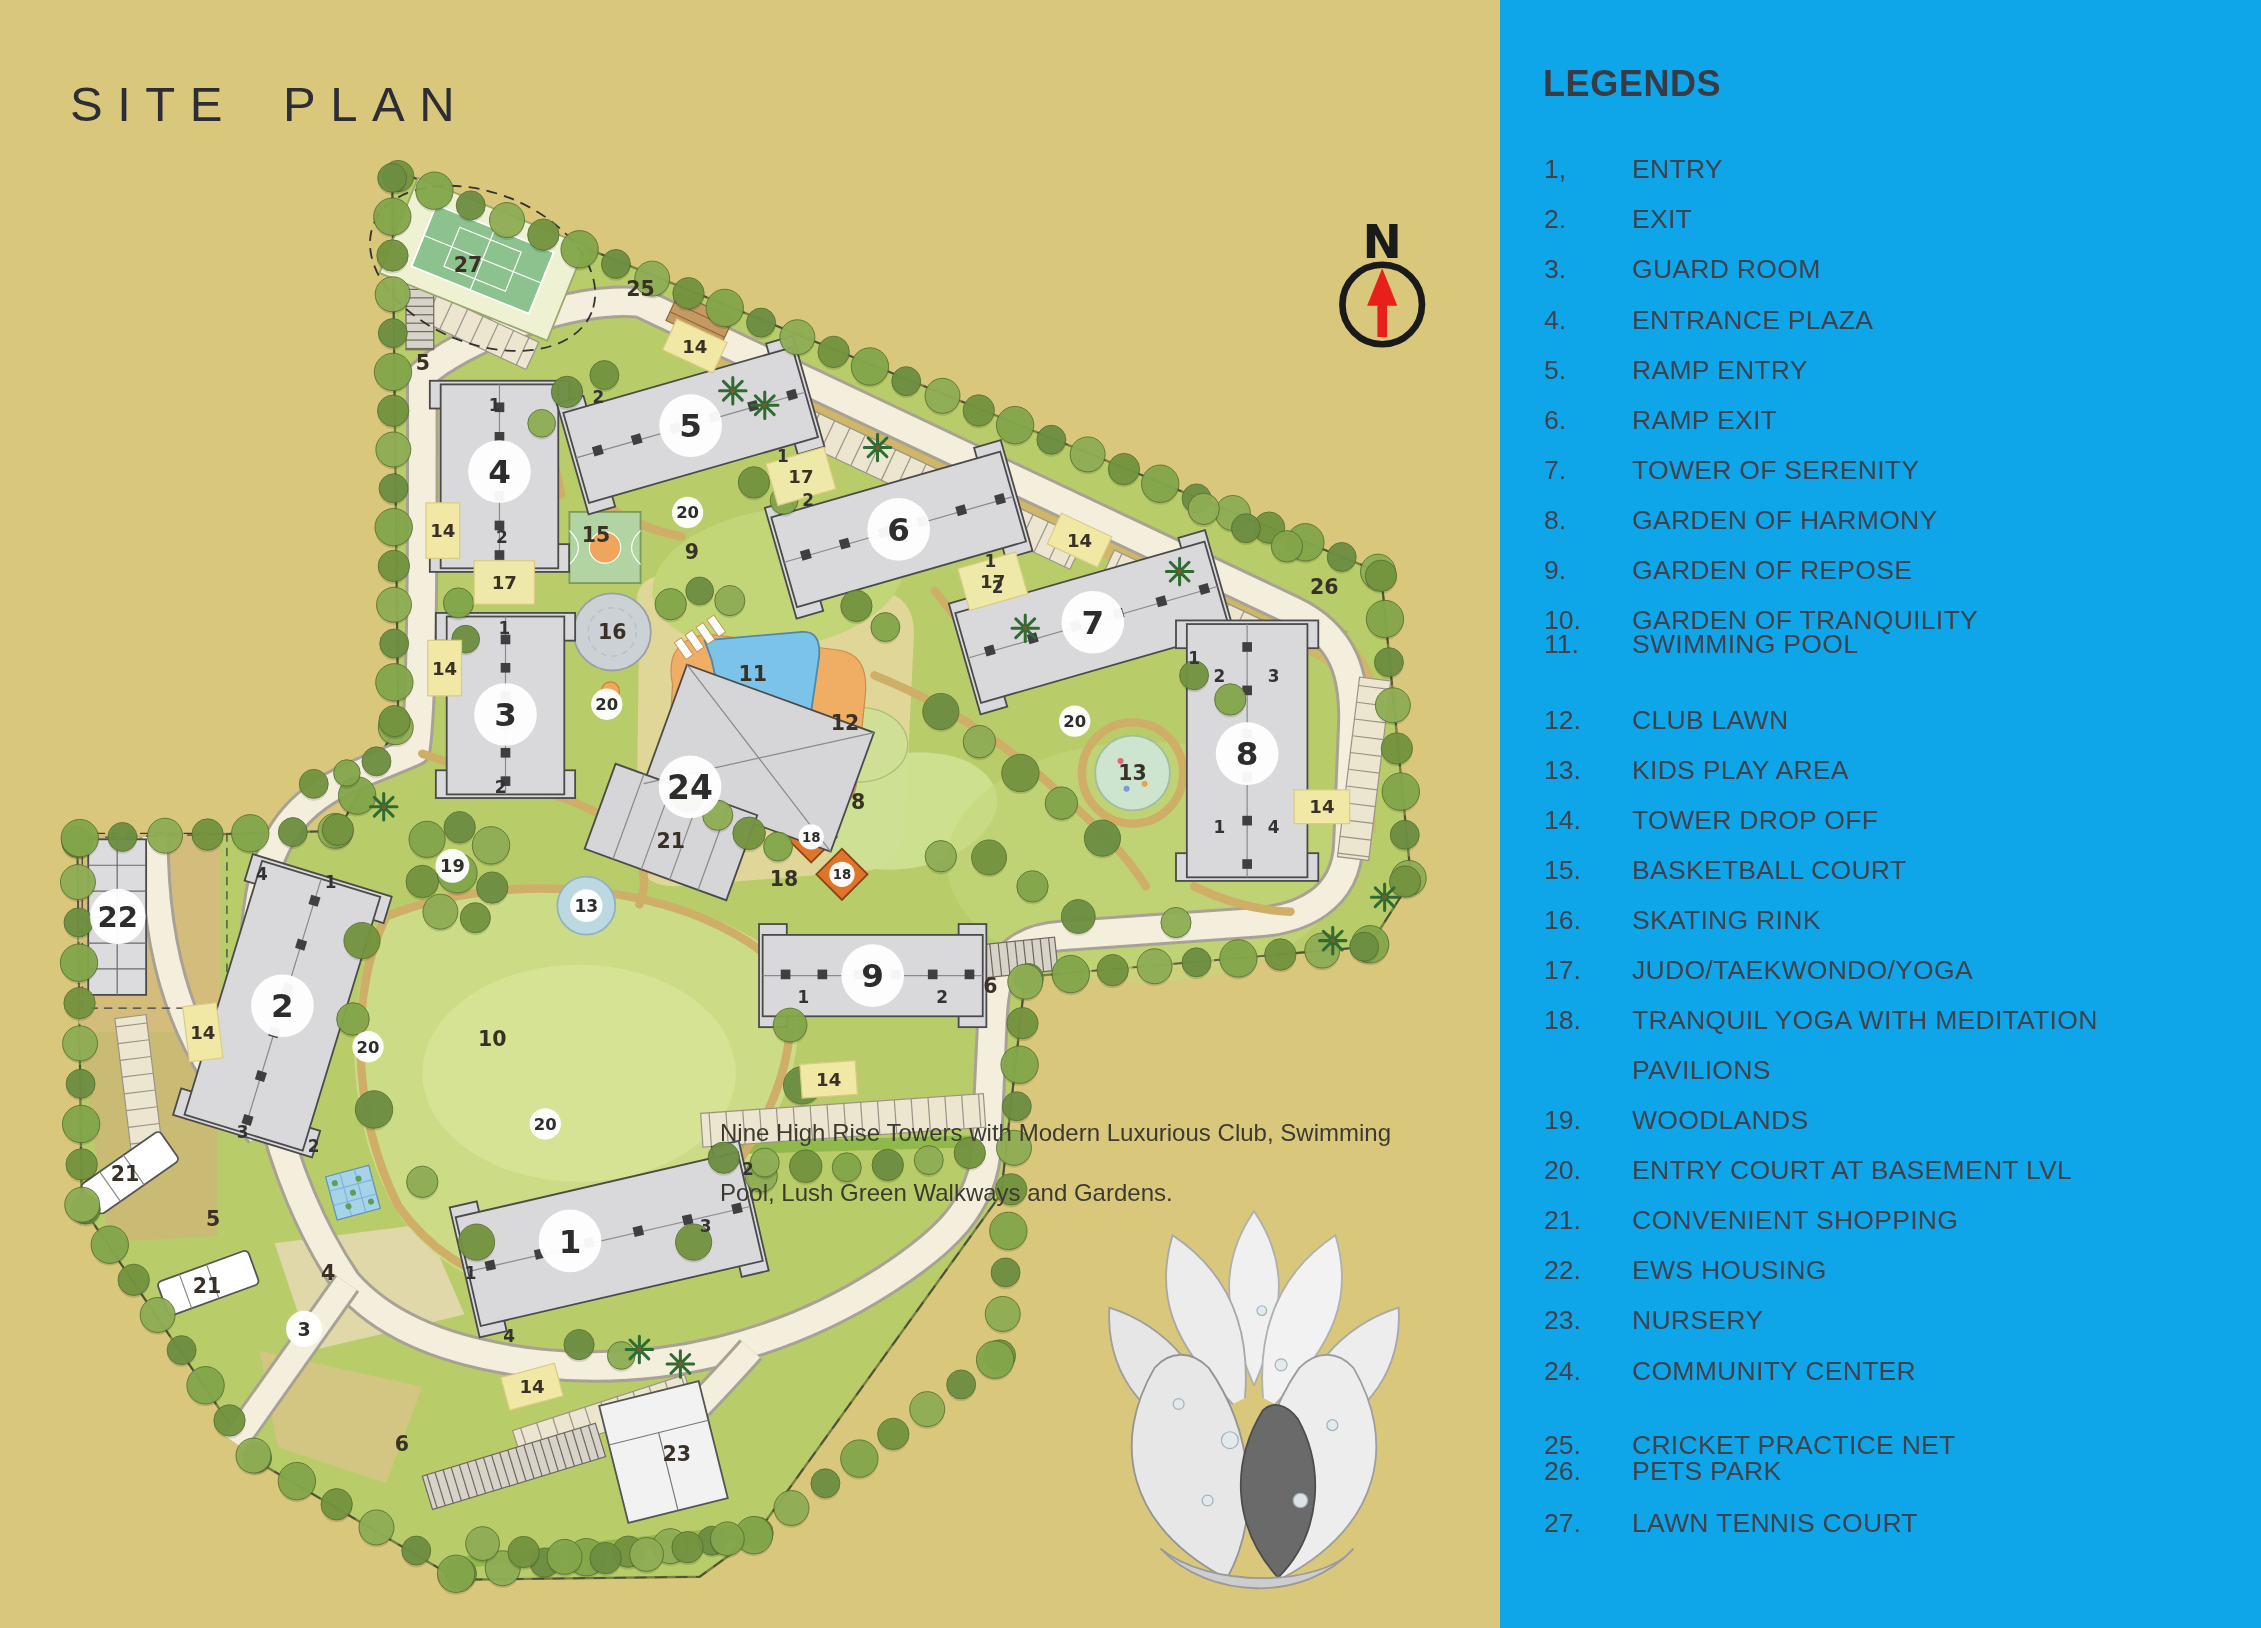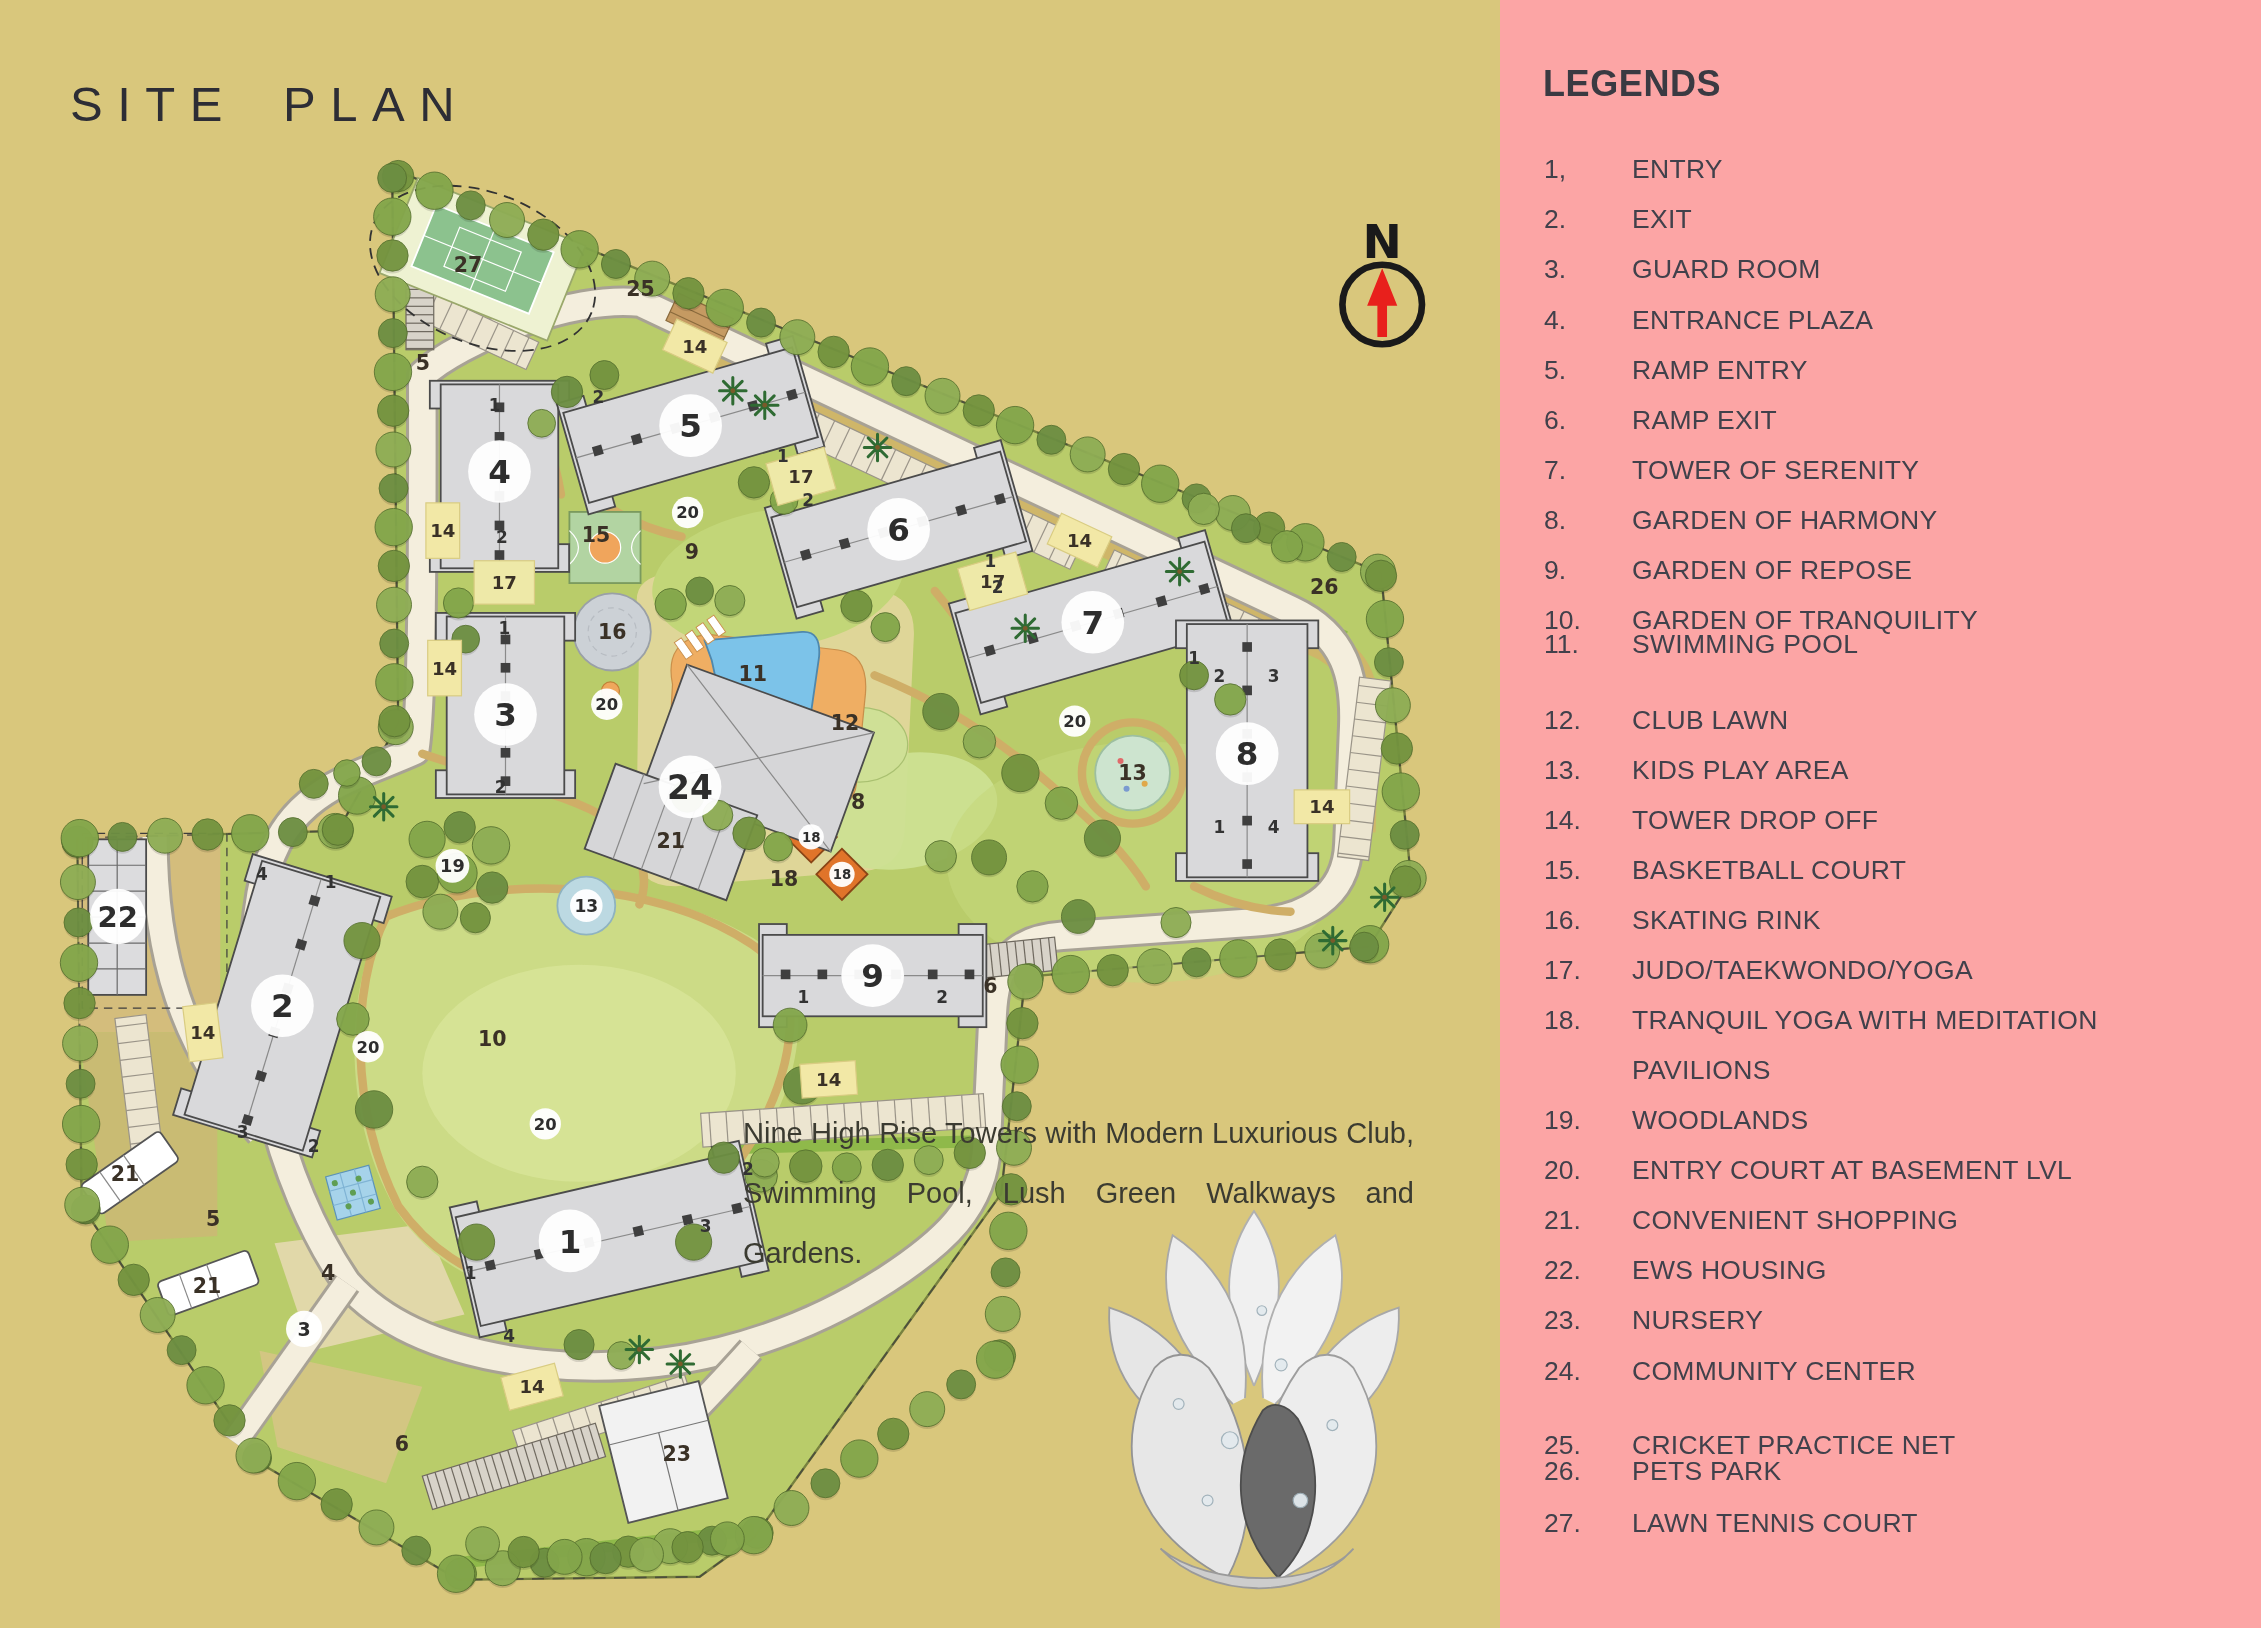--- a/index.html
+++ b/index.html
@@ -2,27 +2,27 @@
 <html style="font-size:9.6px"><head>
 <meta charset="utf-8">
 <style>
   html,body{margin:0;padding:0;background:#d9c77c;}
   .stage{position:relative;width:2261px;height:1628px;overflow:hidden;
          font-family:"Liberation Sans", sans-serif;background:#d9c77c;}
   .map-panel{position:absolute;left:0;top:0;width:1500px;height:1628px;background:#d9c77c;}
   #map{position:absolute;left:0;top:0;}
   .page-title{position:absolute;left:70px;top:76px;margin:0;font-size:49px;font-weight:300;
               letter-spacing:14.5px;word-spacing:18px;color:#2d2d35;}
-  .legend-panel{position:absolute;left:1500px;top:0;width:762px;height:1628px;background:#fca5a5;}
+  .legend-panel{position:absolute;left:1500px;top:0;width:762px;height:1628px;background:#0ea5e9;}
   .legend-title{position:absolute;left:43px;top:63px;margin:0;font-size:36px;font-weight:700;
                 letter-spacing:0.6px;color:#3a3a42;}
   .legend-row{position:absolute;left:0;width:724px;height:39px;font-size:26.5px;color:#41414b;}
   .legend-row .num{position:absolute;left:44px;top:0;}
   .legend-row .lab{position:absolute;left:132px;top:0;letter-spacing:0.3px;}
-  .description{position:absolute;left:743px;top:1103px;width:671px;font-size:29px;line-height:60px;
+  .description{position:absolute;left:720px;top:1103px;width:671px;font-size:24px;line-height:60px;
                text-align:justify;color:#3b3b31;}
   .lotus{position:absolute;left:1082px;top:1187px;}
 </style>
 </head>
 <body>
 
 <div class="stage">
 
   <div class="map-panel">
     <svg id="map" width="1500" height="1628" viewBox="0 0 2487 2700">

